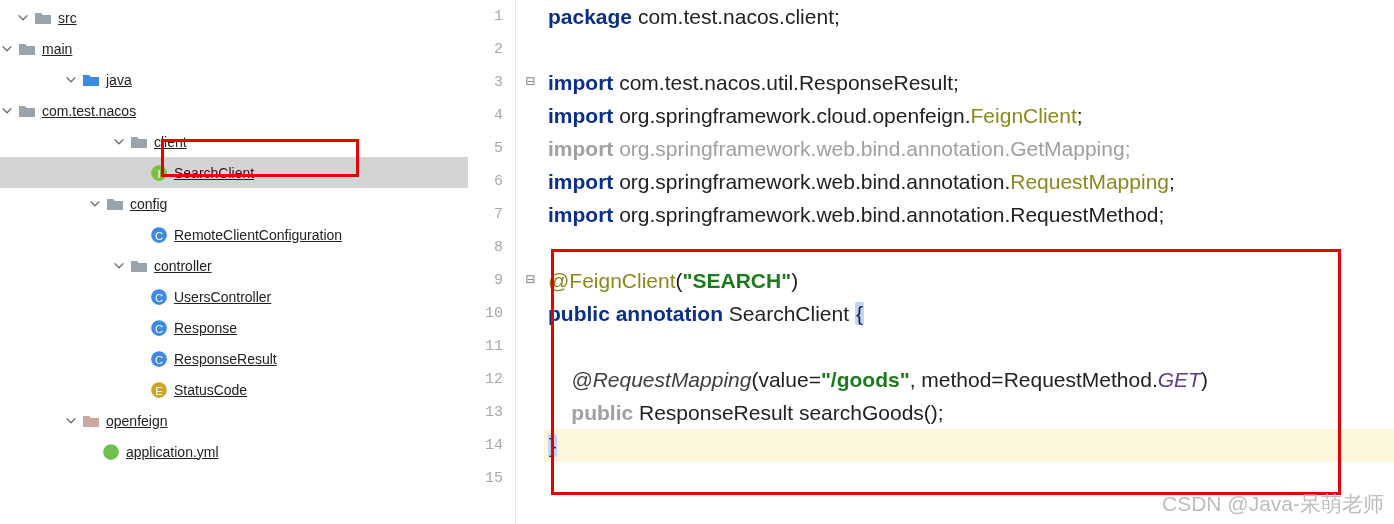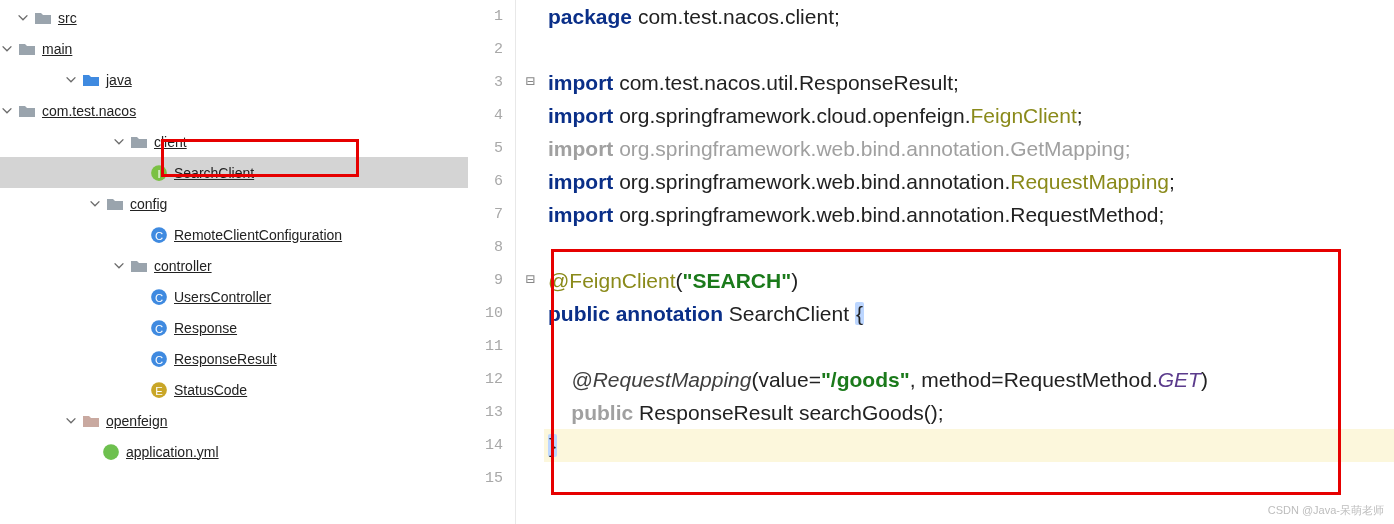--- a/index.html
+++ b/index.html
@@ -91,21 +91,21 @@
   .ann  { color: #8a8a1a; }
   .annI { color: #404040; font-style: italic; }
   .str  { color: #1b7a1b; font-weight: bold; }
   .cls  { color: #222; }
   .it   { font-style: italic; }
   .dim  { color: #a0a0a0; }
   .br   { background: #bcd6ff; border-radius:2px; padding:0 1px;}
   
   .watermark{
     position:absolute; right:10px; bottom:6px;
-    color:#bdbdbd; font-size:11px;
+    color:#bdbdbd; font-size:21px;
   }
 </style>
 </head>
 <body>
 
 <div class="tree">
 
   <div class="tree-row" style="padding-left:16px;">
     <span class="arrow"><svg viewBox="0 0 16 16">
           <path d="M3 5l5 5 5-5" fill="none" stroke="#6b6b6b" stroke-width="1.6"></path>

